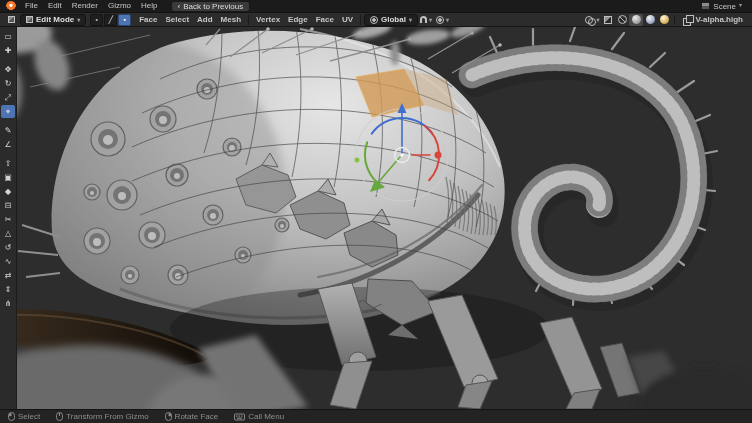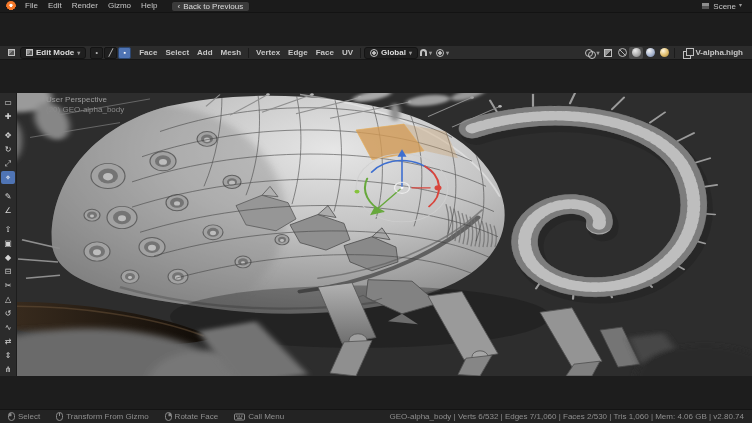--- a/index.html
+++ b/index.html
@@ -1,19 +1,19 @@
 <!DOCTYPE html>
 <html><head>
 <meta charset="utf-8">
 <style>
   * { box-sizing: border-box; margin: 0; padding: 0; }
   html,body { background:#111; }
   body { font-family:"Liberation Sans", sans-serif; }
   .app { position:relative; width:752px; height:423px; background:#1d1d1d; overflow:hidden;
-         display:flex; flex-direction:column; font-size:8px; color:#c6c6c6;gap:33px; }
+         display:flex; flex-direction:column; font-size:8px; color:#c6c6c6; }
 
   
   .topbar { height:13px; background:#1b1b1b; border-bottom:1px solid #131313;
             display:flex; align-items:center; padding:0 5px; flex:none; }
   .blender-logo { width:10px; height:10px; border-radius:50%; margin:0 4px 0 1px;
     background: radial-gradient(circle at 50% 42%, #ffffff 0 1.4px, #f5792a 1.8px 62%, rgba(0,0,0,0) 64%); }
   .menu { padding:0 5px; line-height:12px; border-radius:2px; white-space:nowrap; }
   .backbtn { display:flex; align-items:center; gap:3px; background:#3b3b3b; border:1px solid #191919;
              border-radius:3px; padding:0 6px; height:11px; margin-left:8px; color:#dcdcdc; white-space:nowrap; }
   .spacer { flex:1; }
@@ -190,24 +190,20 @@
       <span class="tool">⊟</span>
       <span class="tool">✂</span>
       <span class="tool">△</span>
       <span class="tool">↺</span>
       <span class="tool">∿</span>
       <span class="tool">⇄</span>
       <span class="tool">⇕</span>
       <span class="tool">⋔</span>
     </div>
 
-    <div class="vp-overlay">
-      <div>User Perspective</div>
-      <div class="l2">(20) GEO-alpha_body</div>
-    </div>
 
     <svg class="vp-svg" viewBox="0 0 752 382" preserveAspectRatio="none">
       <defs>
         <radialGradient id="bodyG" cx="0.62" cy="0.25" r="0.8">
           <stop offset="0" stop-color="#e6e6e6"></stop>
             <stop offset="0.45" stop-color="#c4c4c4"></stop>
           <stop offset="0.75" stop-color="#a0a0a0"></stop>
             <stop offset="1" stop-color="#7e7e7e"></stop>
         </radialGradient>
         <linearGradient id="hornG" x1="0" y1="0" x2="1" y2="0">
@@ -511,16 +507,15 @@
     <span class="hint">
       <svg width="11" height="8">
           <rect x="0.5" y="1" width="10" height="6" rx="1" fill="none" stroke="#8a8a8a"></rect>
           <rect x="2" y="2.5" width="1.5" height="1.2" fill="#8a8a8a"></rect>
           <rect x="4.5" y="2.5" width="1.5" height="1.2" fill="#8a8a8a"></rect>
           <rect x="7" y="2.5" width="1.5" height="1.2" fill="#8a8a8a"></rect>
           <rect x="3" y="4.6" width="5" height="1.2" fill="#8a8a8a"></rect>
         </svg>
       <span>Call Menu</span>
     </span>
-    <span class="stats">GEO-alpha_body | Verts 6/532 | Edges 7/1,060 | Faces 2/530 | Tris 1,060 | Mem: 4.06 GB | v2.80.74</span>
   </div>
 
 </div>
 
 </body></html>

